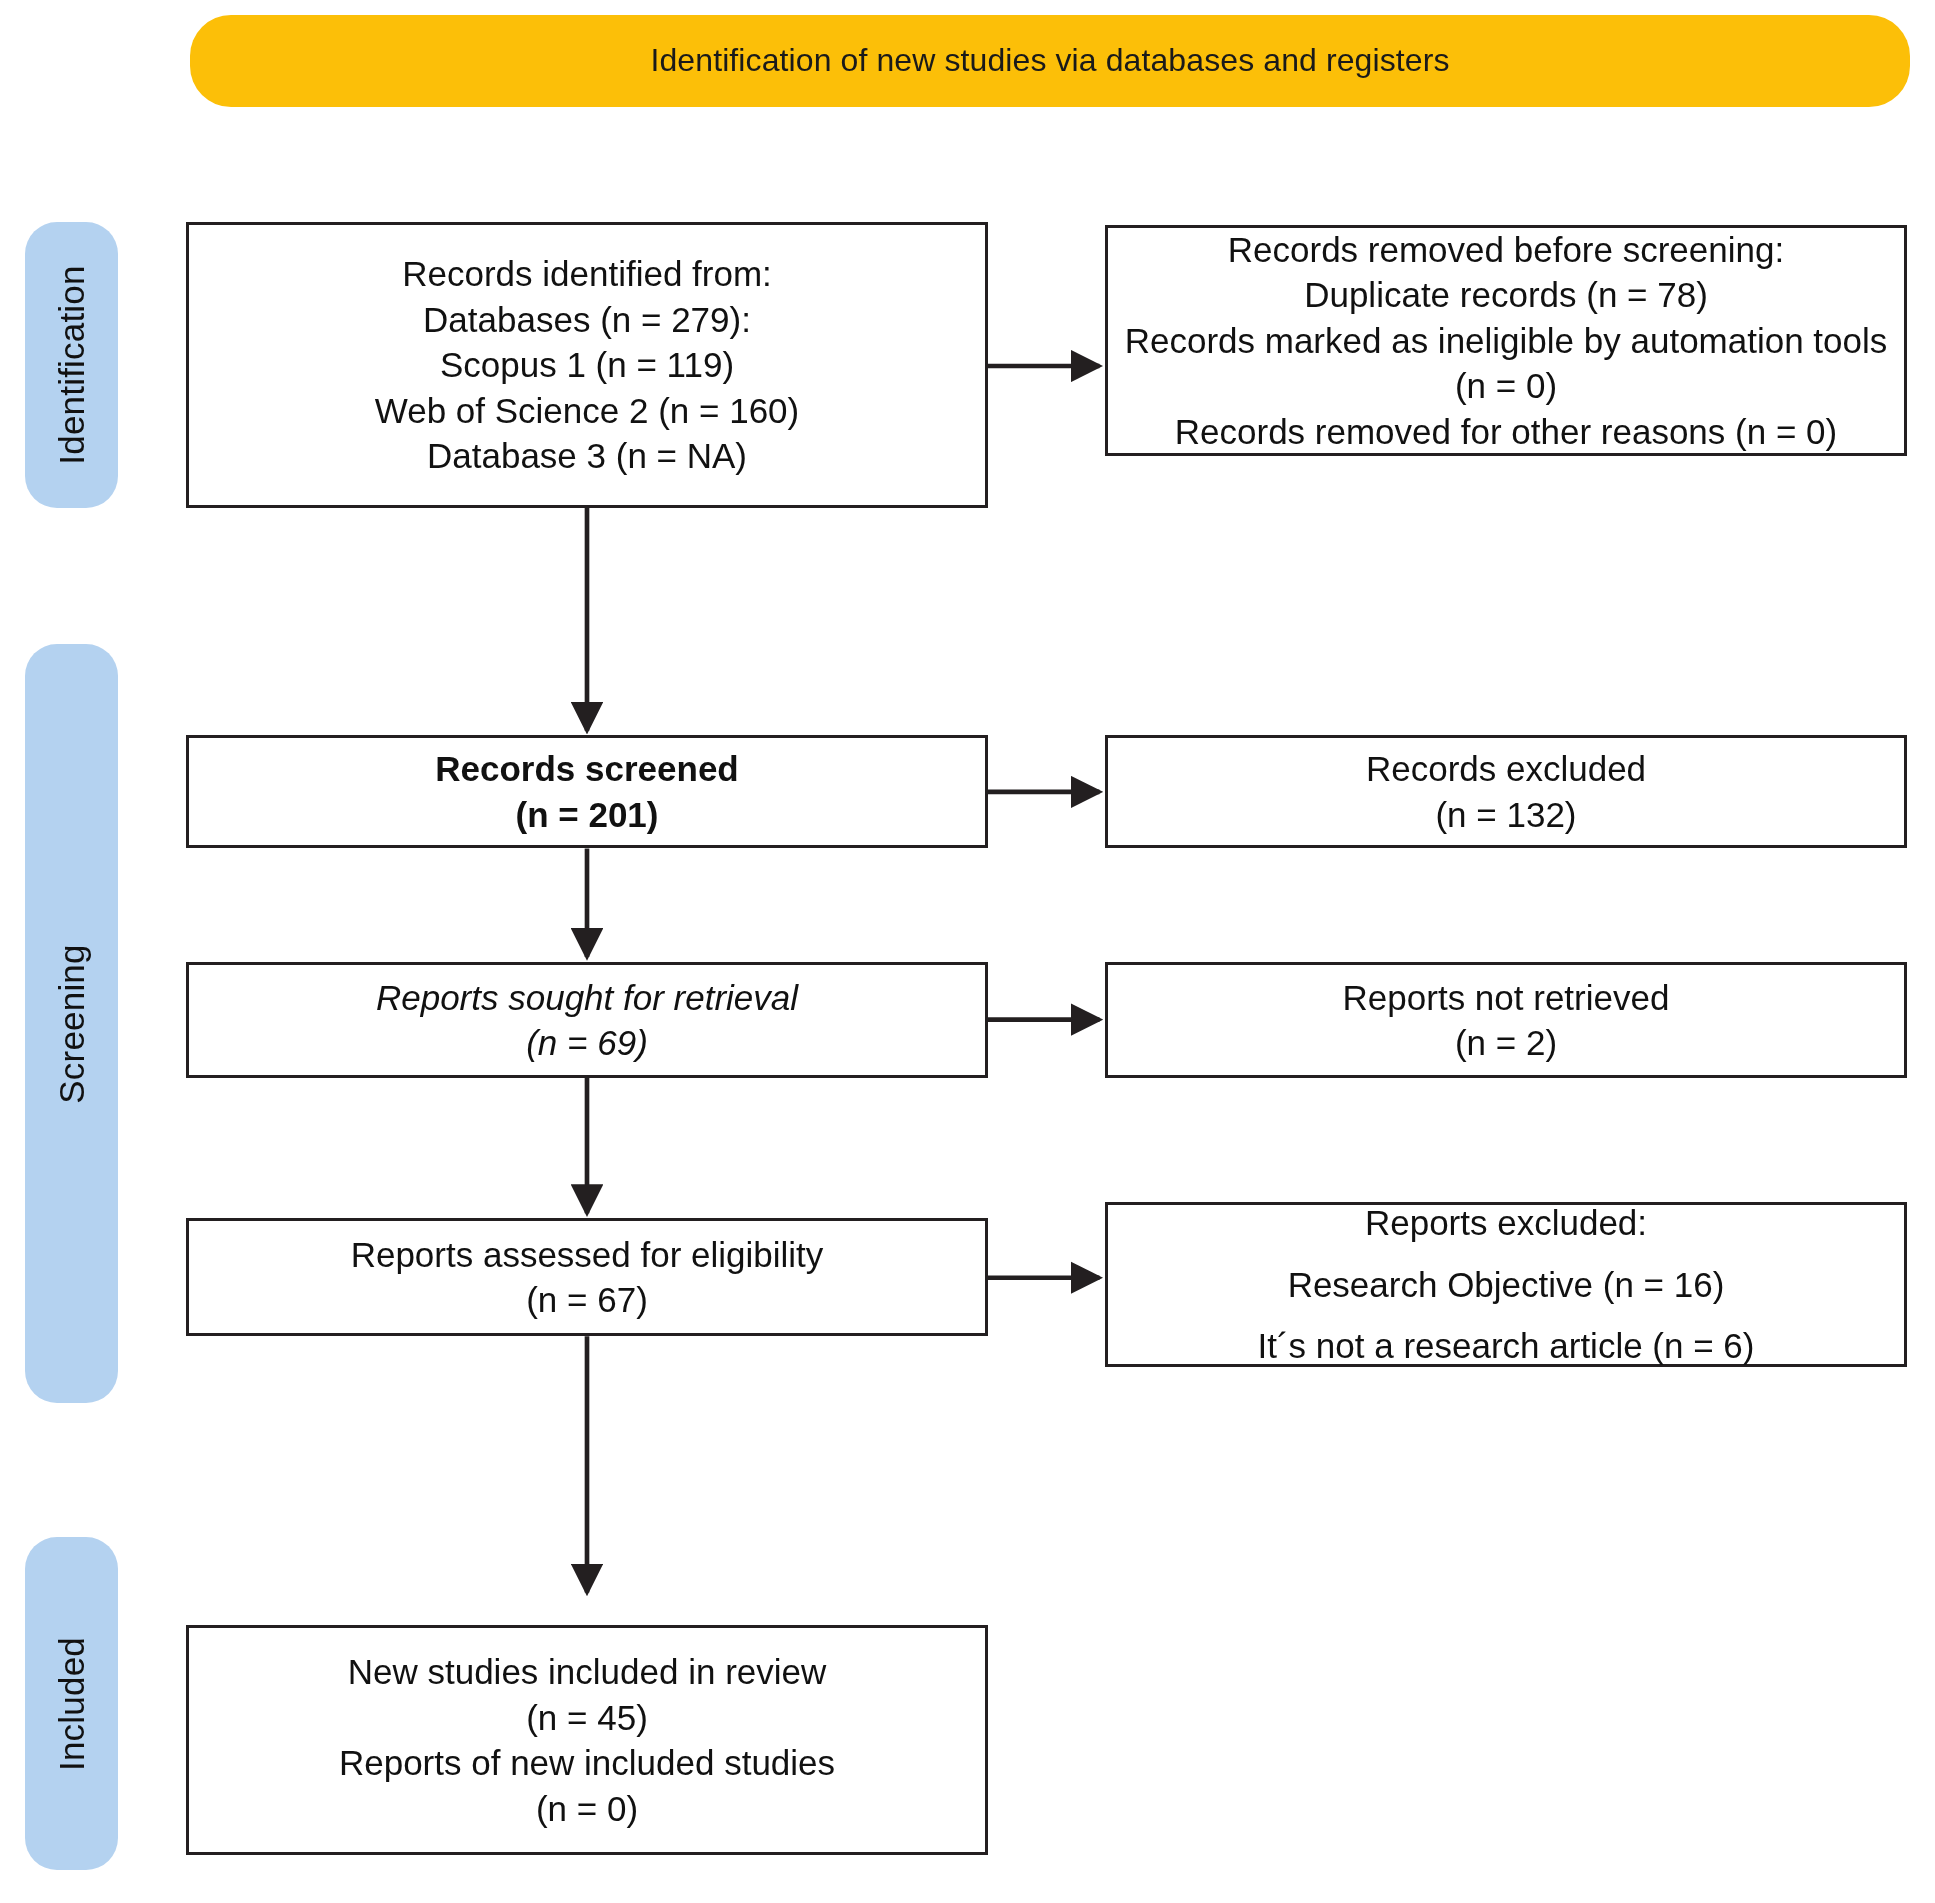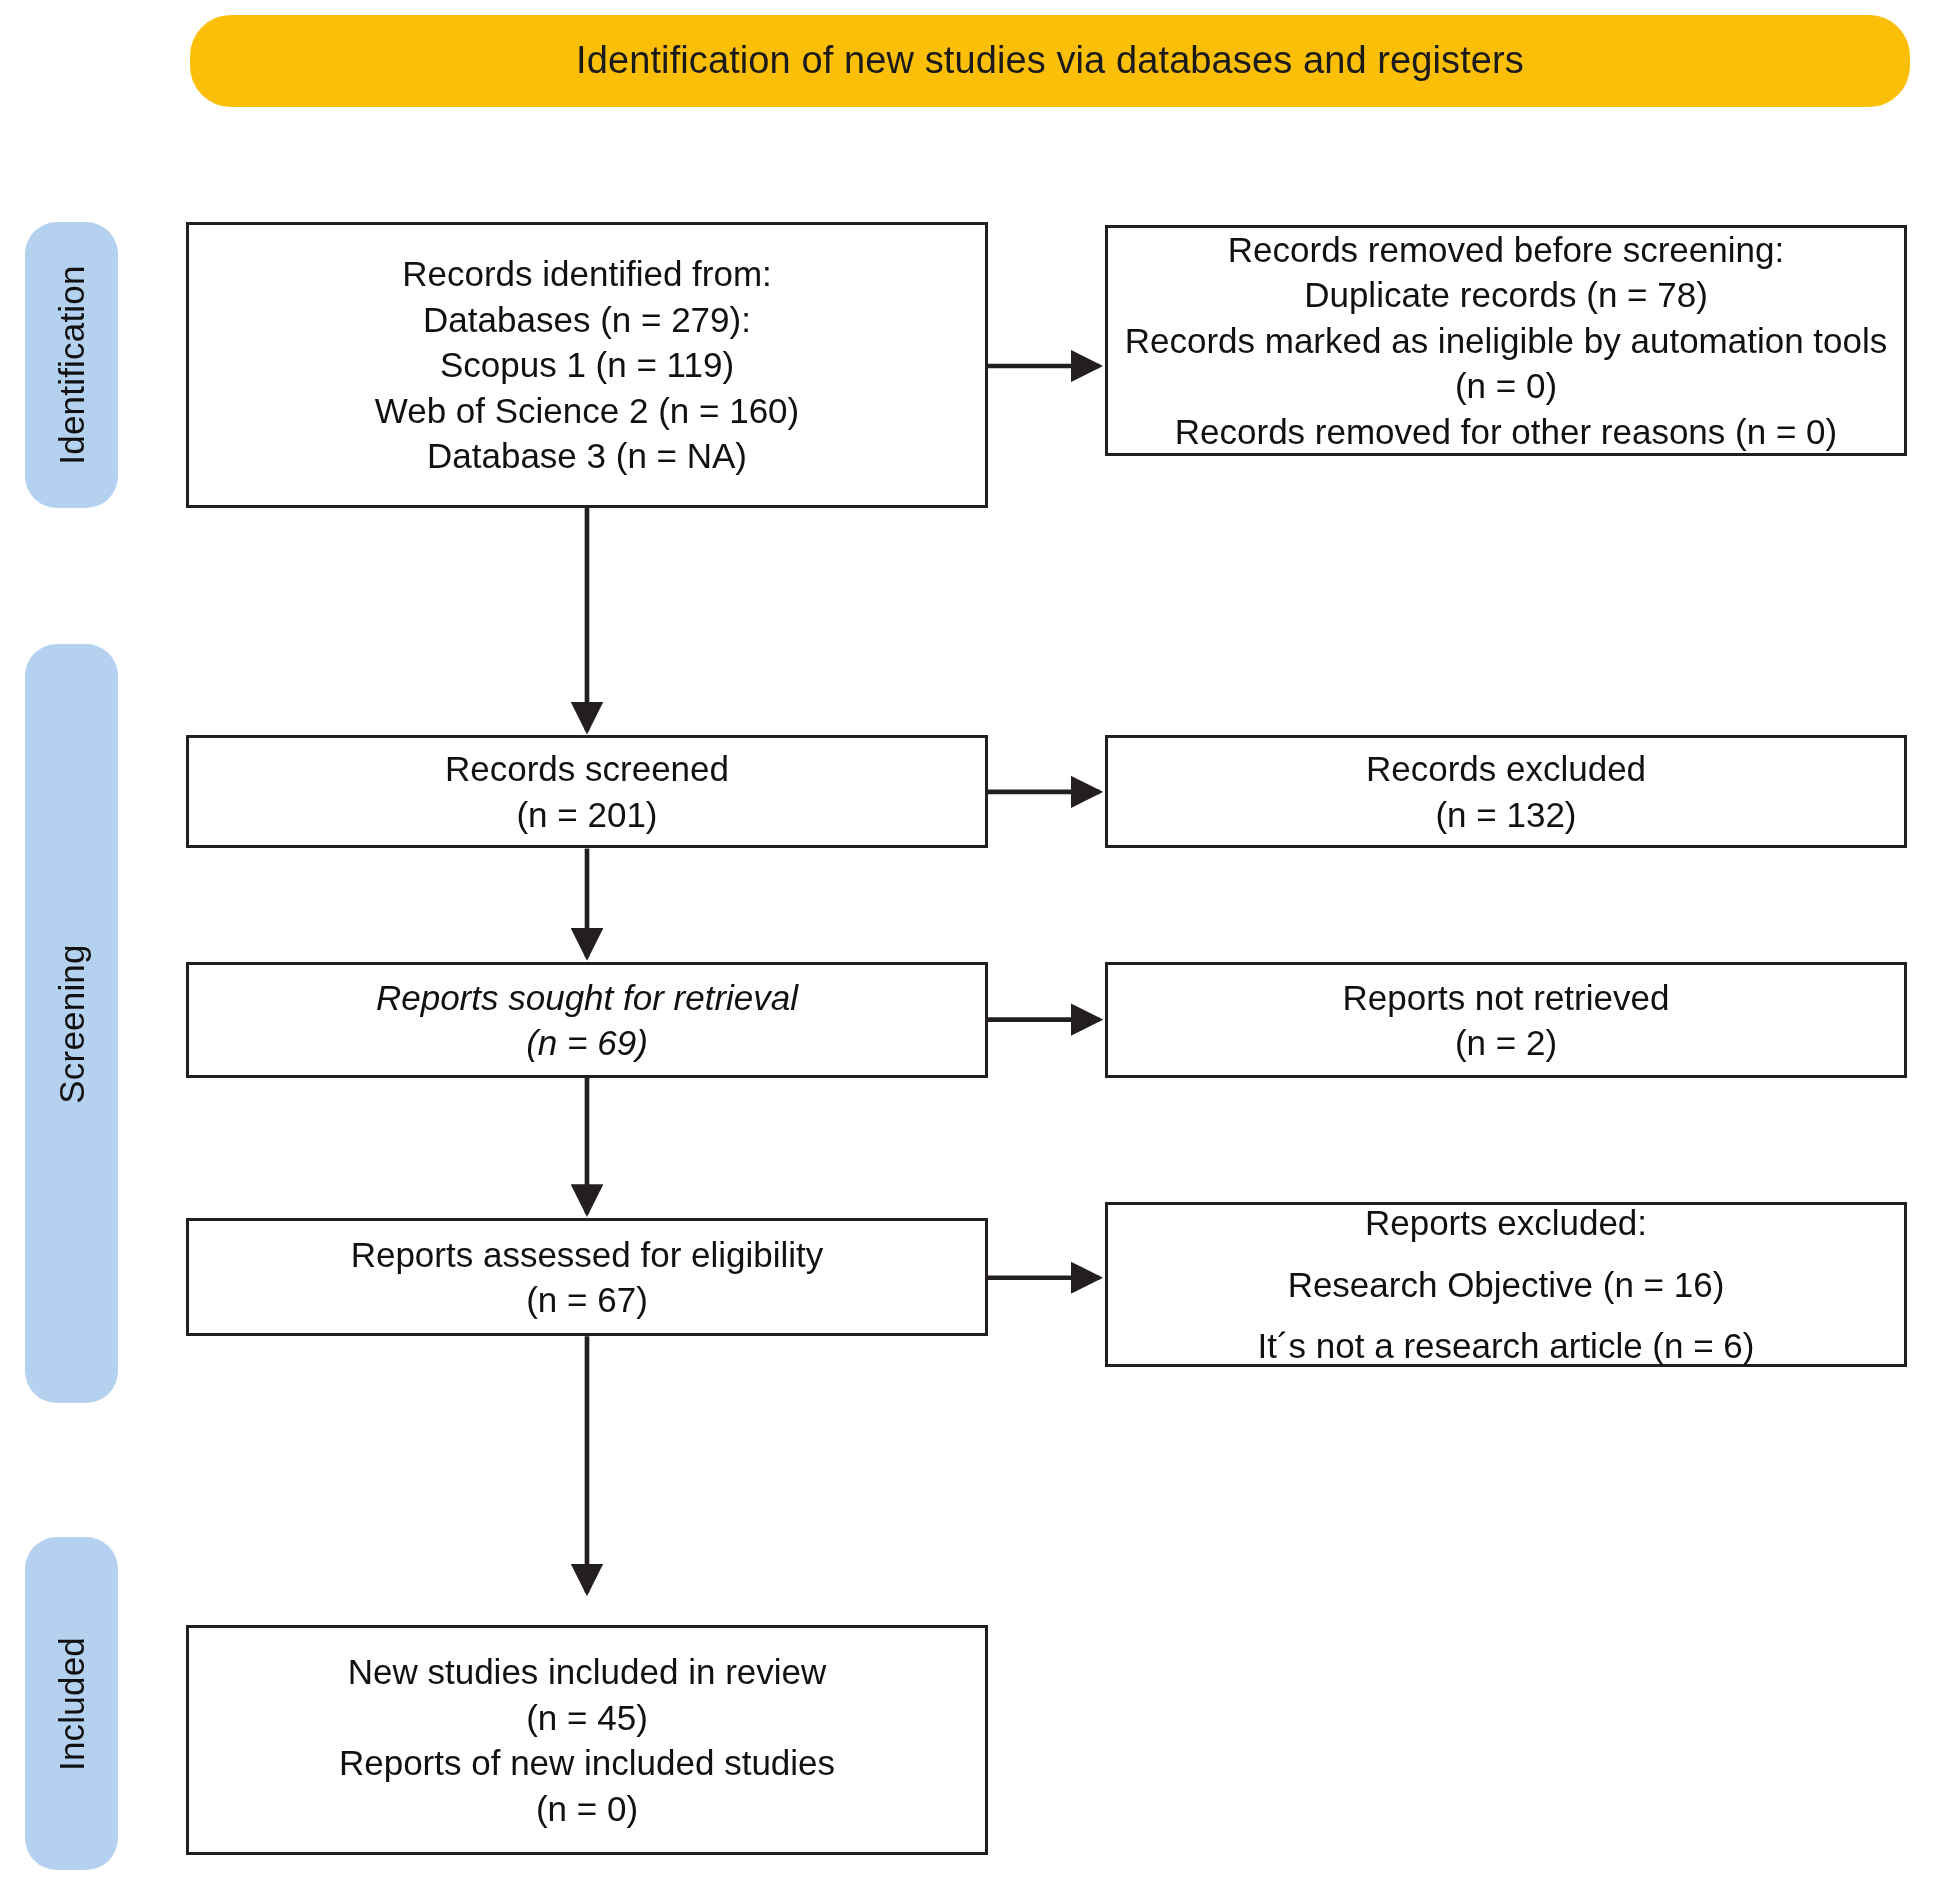--- a/index.html
+++ b/index.html
@@ -24,21 +24,21 @@
     top: 14.6px;
     width: 1720px;
     height: 92px;
     background: #FCBF08;
     border-radius: 41px;
     display: flex;
     align-items: center;
     justify-content: center;
   }
   .header-bar .header-title {
-    font-size: 38px;
+    font-size: 32px;
     color: #1a1a1a;
     letter-spacing: 0.1px;
     text-align: center;
     white-space: nowrap;
   }
 
   
   .stage-pill {
     position: absolute;
     background: #B4D2F0;
@@ -74,21 +74,21 @@
     font-size: 35px;
     line-height: 1.30;
     color: #111111;
     text-align: center;
     white-space: nowrap;
   }
   .flow-box.wrapline .line { white-space: normal; }
 
   
   #box-identified   { left: 186px;  top: 222px;  width: 802px; height: 286px; }
-  #box-screened     { left: 186px;  top: 735px; width: 802px; height: 113px; }
+  #box-screened     { left: 186px;  top: 735px; width: 802px; height: 113px; font-weight: bold; }
   #box-sought       { left: 186px;  top: 962px; width: 802px; height: 116px; font-style: italic; }
   #box-assessed     { left: 186px;  top: 1218px; width: 802px; height: 118px; }
   #box-included     { left: 186px;  top: 1597px; width: 802px; height: 230px; margin-top: 28px; }
 
   
   #box-removed      { left: 1105px; top: 225px;  width: 802px; height: 231px; }
   #box-excluded-rec { left: 1105px; top: 735px; width: 802px; height: 113px; }
   #box-not-retr     { left: 1105px; top: 962px; width: 802px; height: 116px; }
   #box-excluded-rep { left: 1105px; top: 1202px; width: 802px; height: 165px; gap: 16px; }
 

